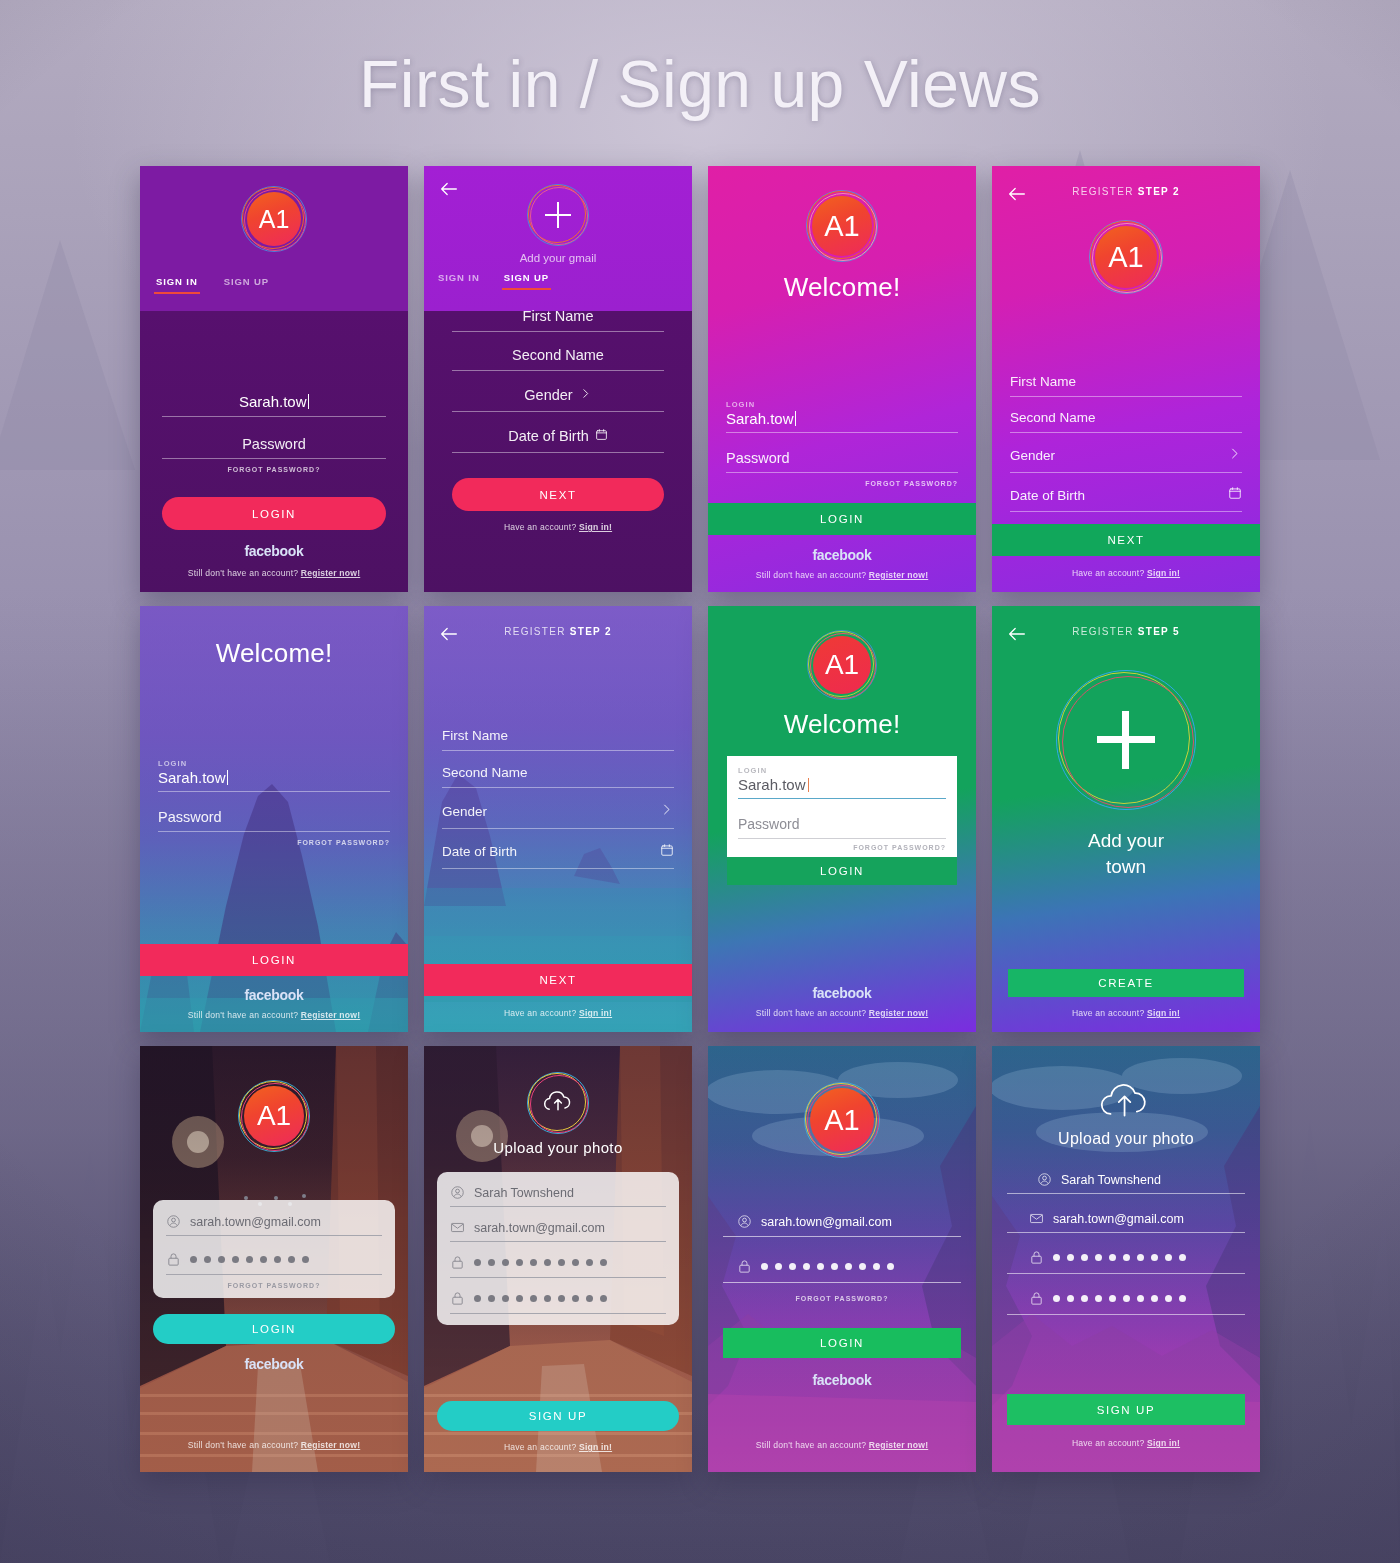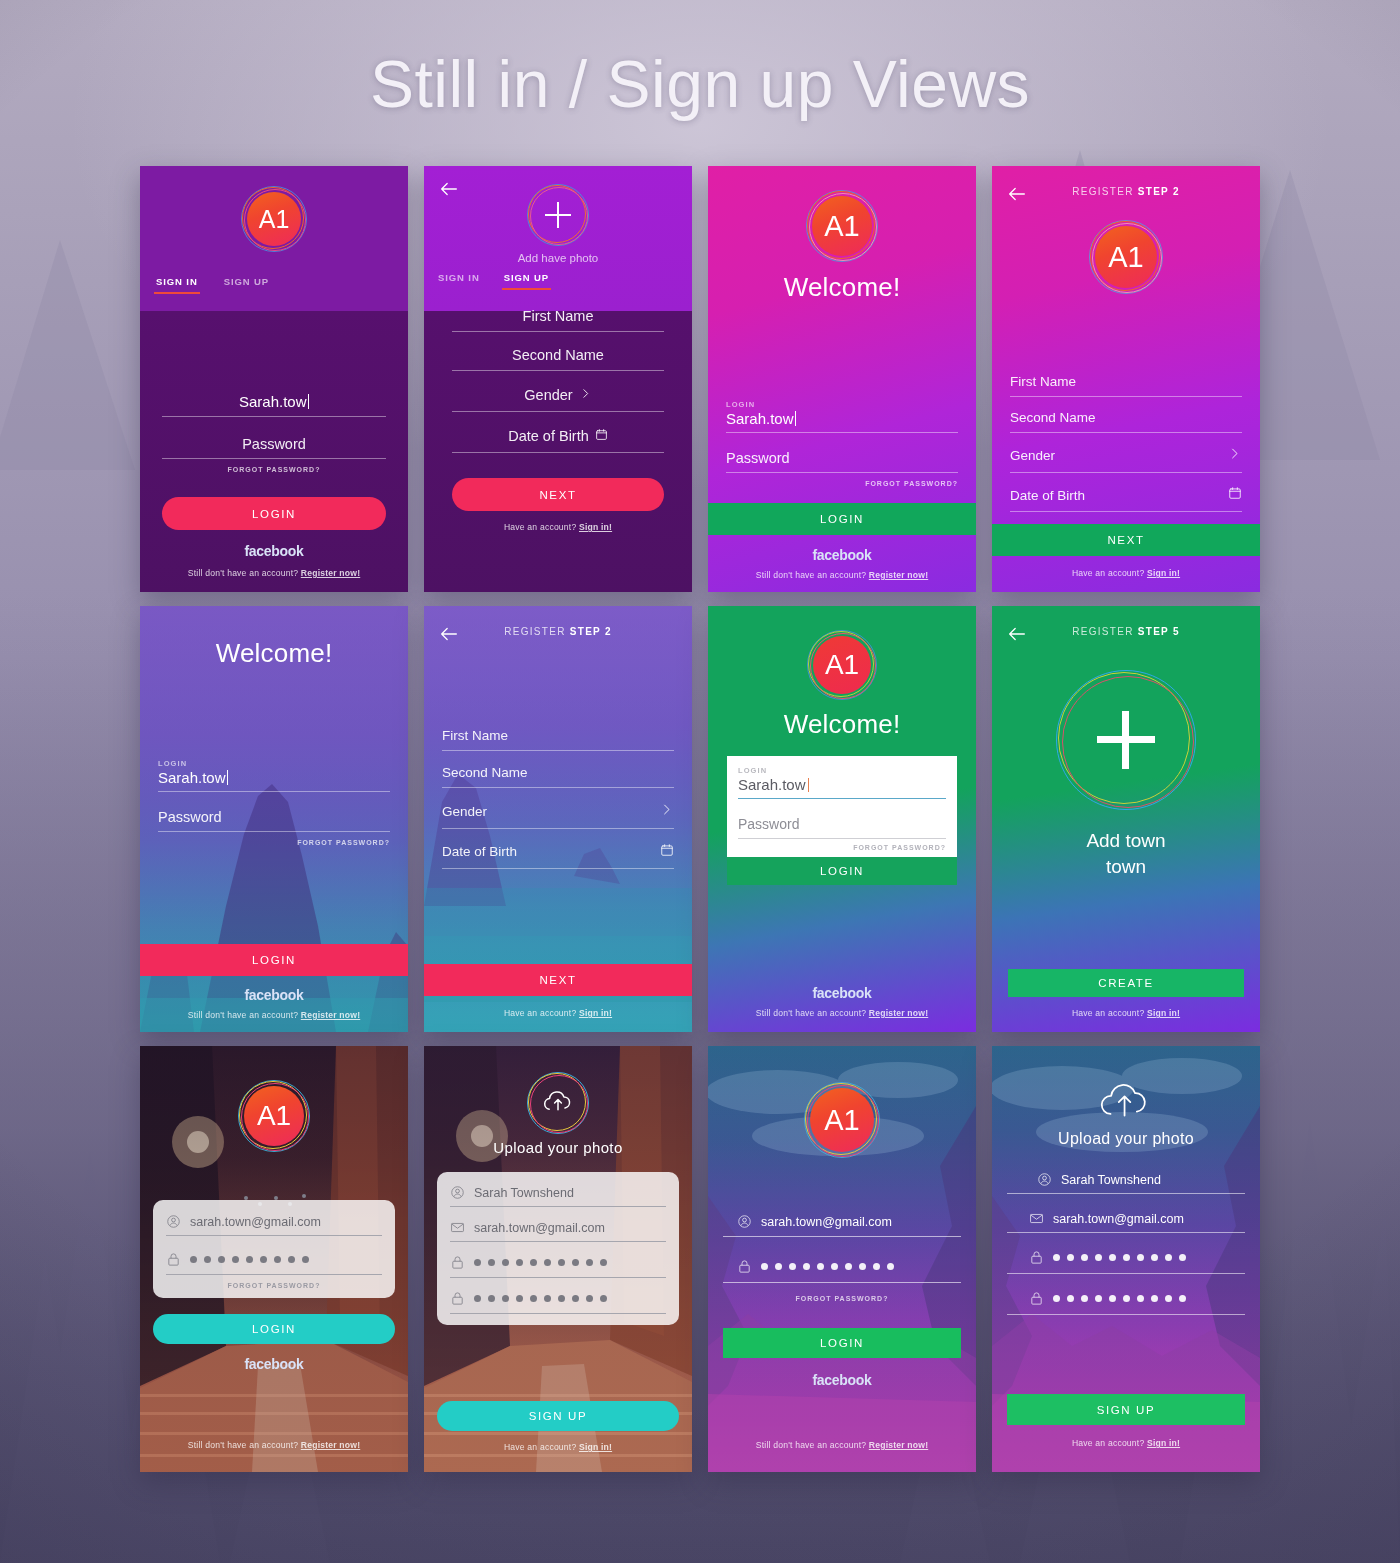--- a/index.html
+++ b/index.html
@@ -140,21 +140,21 @@
       <polygon points="1080,150 1160,430 1000,430"></polygon>
       <polygon points="1180,210 1260,470 1100,470"></polygon>
       <polygon points="1290,170 1380,460 1200,460"></polygon>
       <polygon points="60,240 135,470 -10,470"></polygon>
     </g>
   </svg>
   <div class="haze"></div>
   <div class="vign"></div>
 </div>
 
-<div class="page-title">Still in / Sign up Views</div>
+<div class="page-title">First in / Sign up Views</div>
 
 <div class="grid">
 
   <div class="screen">
     <div class="ov" style="background:linear-gradient(180deg,#7d1ba3 0%,#7d1ba3 34%,#57106e 34%,#4d1163 100%)"></div>
     <div class="content">
       <div style="height:20px"></div>
       <div class="logo" style="width:66px;height:66px;margin:0 auto">
         <div class="ring" style="inset:0;border-color:#4f7fd6"></div>
         <div class="ring" style="inset:1px 3px 3px 1px;border-color:#f0642a"></div>
@@ -203,21 +203,21 @@
       <div class="pluscircle" style="width:62px;height:62px;margin:0 auto">
         <div class="ring" style="inset:0;border-color:#4f8ad6"></div>
         <div class="ring" style="inset:1px 3px 3px 1px;border-color:#ef6a35"></div>
         <div class="ring" style="inset:3px 1px 1px 3px;border-color:#e85a8f"></div>
         <span class="plusglyph" style="width:26px;height:26px">
           <i style="position:absolute;left:0;top:11.5px;width:26px;height:2.6px;background:#fff"></i>
           <i style="position:absolute;top:0;left:11.5px;height:26px;width:2.6px;background:#fff"></i>
         </span>
       </div>
       <div style="height:6px"></div>
-      <div style="text-align:center;font-size:11.5px;font-weight:300;color:rgba(255,255,255,.72)">Add have photo</div>
+      <div style="text-align:center;font-size:11.5px;font-weight:300;color:rgba(255,255,255,.72)">Add your gmail</div>
       <div style="height:8px"></div>
       <div class="tabbar" style="padding-left:14px;gap:24px">
         <div class="tab">SIGN IN</div>
         <div class="tab active">SIGN UP</div>
       </div>
       <div style="height:18px"></div>
       <div style="padding:0 28px">
         <div class="field" style="text-align:center">
           <div class="ph" style="padding-bottom:7px">First Name</div>
           <div class="line"></div>
@@ -526,21 +526,21 @@
         <div class="ring" style="inset:0;border-color:#2fa8e8"></div>
         <div class="ring" style="inset:2px 6px 6px 2px;border-color:#c9d13a"></div>
         <div class="ring" style="inset:6px 2px 2px 6px;border-color:#d9516a"></div>
         <span class="plusglyph" style="width:58px;height:58px">
           <i style="position:absolute;left:0;top:25px;width:58px;height:7px;background:#fff"></i>
           <i style="position:absolute;top:0;left:25px;height:58px;width:7px;background:#fff"></i>
         </span>
       </div>
       <div style="height:18px"></div>
       <div style="text-align:center;font-size:19px;font-weight:300;line-height:1.35">
-        <div>Add town</div>
+        <div>Add your</div>
         <div>town</div>
       </div>
       <div style="flex:1"></div>
       <div style="padding:0 16px">
         <div class="btn" style="background:#17b566;height:28px">CREATE</div>
       </div>
       <div style="height:11px"></div>
       <div class="footnote" style="text-align:center"><span>Have an account?</span> <u>Sign in!</u></div>
       <div style="height:14px"></div>
     </div>

